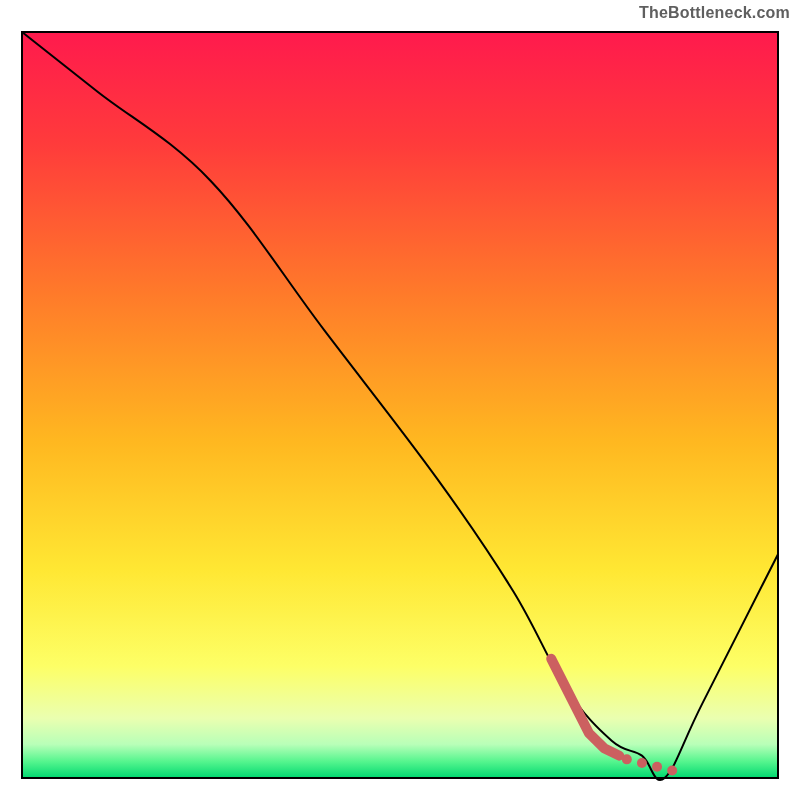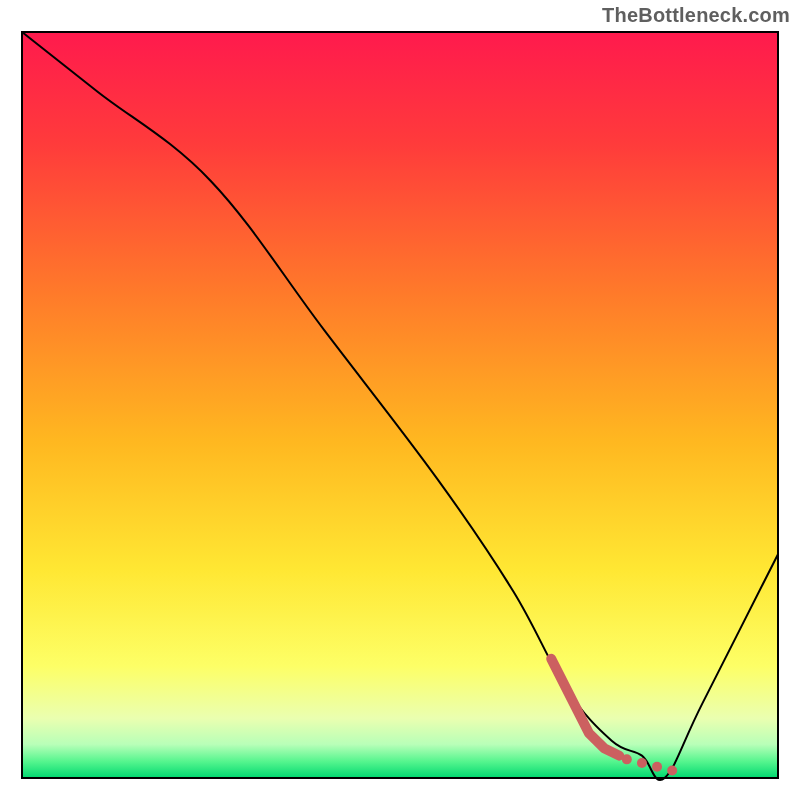--- a/index.html
+++ b/index.html
@@ -12,21 +12,21 @@
   }
   .wrap {
     position: relative;
     width: 800px;
     height: 800px;
   }
   .watermark {
     position: absolute;
     top: 4px;
     right: 10px;
-    font-size: 20px;
+    font-size: 16px;
     font-weight: 600;
     color: #5f5f5f;
     letter-spacing: 0.2px;
   }
   svg.plot {
     position: absolute;
     left: 0;
     top: 0;
     width: 800px;
     height: 800px;

